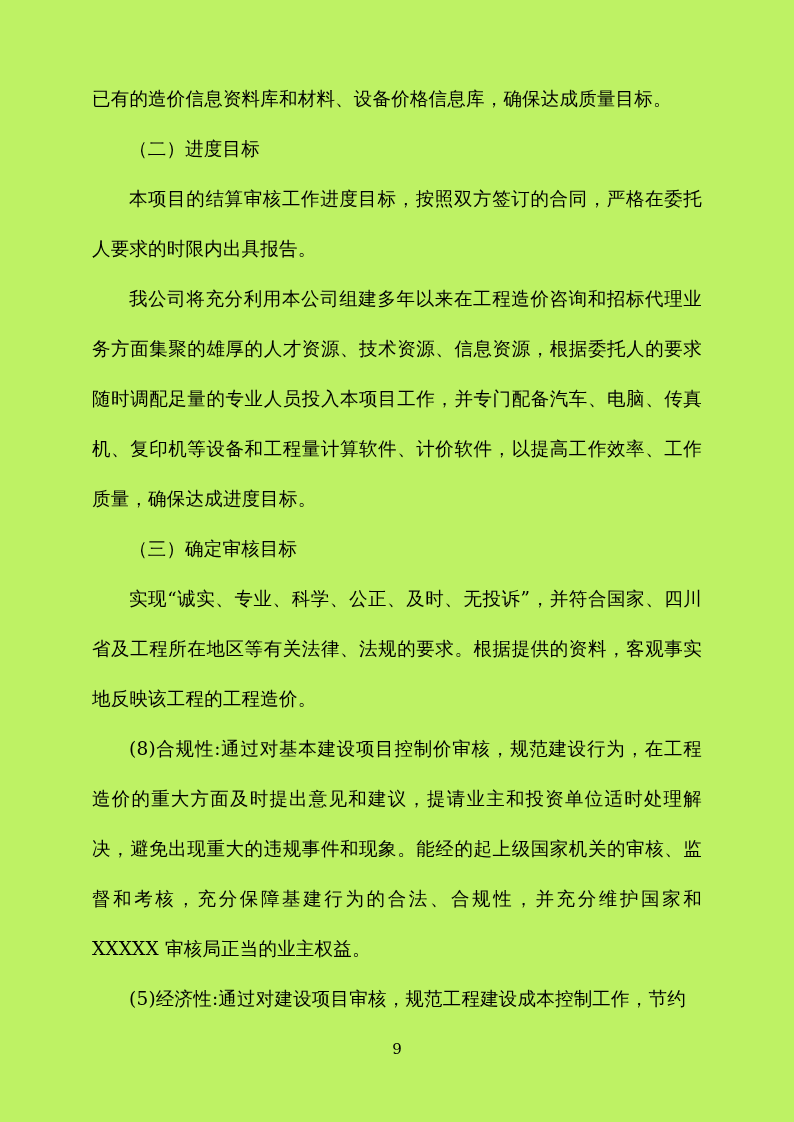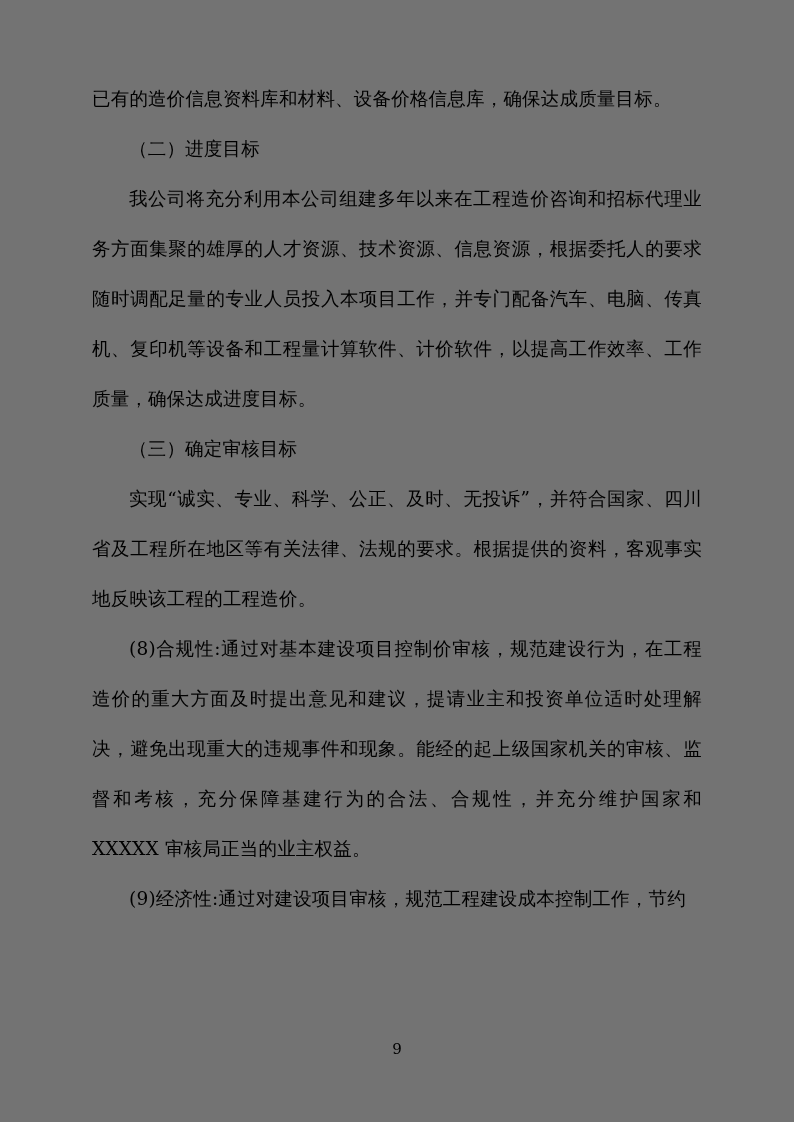--- a/index.html
+++ b/index.html
@@ -4,21 +4,21 @@
 <style>
   html, body {
     margin: 0;
     padding: 0;
     background: #ffffff;
   }
   .page {
     position: relative;
     width: 794px;
     height: 1122px;
-    background: #737373;
+    background: #bef264;
     margin: 0 auto;
     overflow: hidden;
     font-family: "DejaVu Serif", "Liberation Serif", serif;
     color: #000000;
   }
   .content {
     position: absolute;
     left: 92px;
     top: 74px;
     width: 610px;
@@ -48,20 +48,21 @@
     font-family: "DejaVu Serif", "Liberation Serif", serif;
   }
 </style>
 </head>
 <body>
 
 <div class="page">
   <div class="content">
     <p class="">已有的造价信息资料库和材料、设备价格信息库，确保达成质量目标。</p>
     <p class="heading">（二）进度目标</p>
+    <p class="indent">本项目的结算审核工作进度目标，按照双方签订的合同，严格在委托人要求的时限内出具报告。</p>
     <p class="indent">我公司将充分利用本公司组建多年以来在工程造价咨询和招标代理业务方面集聚的雄厚的人才资源、技术资源、信息资源，根据委托人的要求随时调配足量的专业人员投入本项目工作，并专门配备汽车、电脑、传真机、复印机等设备和工程量计算软件、计价软件，以提高工作效率、工作质量，确保达成进度目标。</p>
     <p class="heading">（三）确定审核目标</p>
     <p class="indent">实现“诚实、专业、科学、公正、及时、无投诉”，并符合国家、四川省及工程所在地区等有关法律、法规的要求。根据提供的资料，客观事实地反映该工程的工程造价。</p>
     <p class="indent">(8)合规性:通过对基本建设项目控制价审核，规范建设行为，在工程造价的重大方面及时提出意见和建议，提请业主和投资单位适时处理解决，避免出现重大的违规事件和现象。能经的起上级国家机关的审核、监督和考核，充分保障基建行为的合法、合规性，并充分维护国家和 XXXXX 审核局正当的业主权益。</p>
-    <p class="indent">(9)经济性:通过对建设项目审核，规范工程建设成本控制工作，节约</p>
+    <p class="indent">(5)经济性:通过对建设项目审核，规范工程建设成本控制工作，节约</p>
   </div>
   <div class="pagenum">9</div>
 </div>
 
 </body></html>

